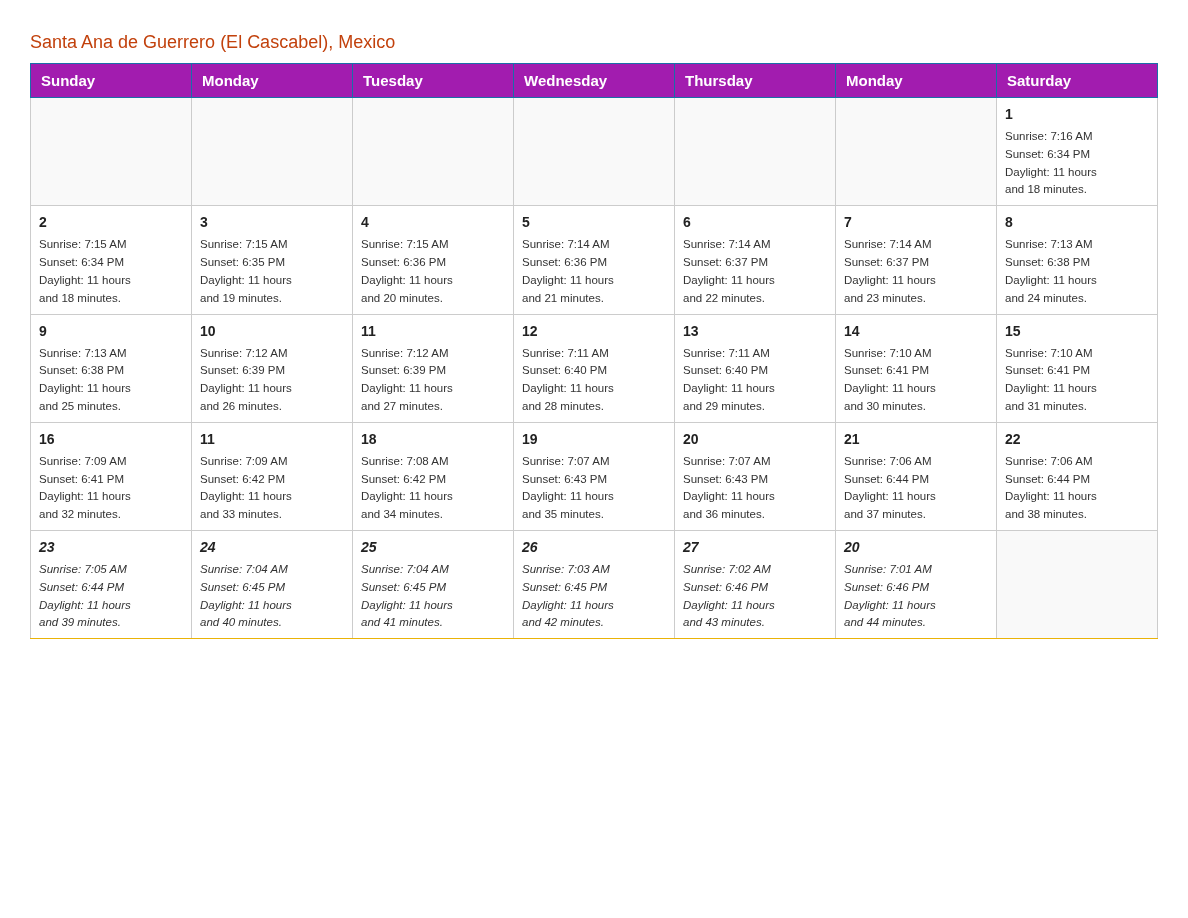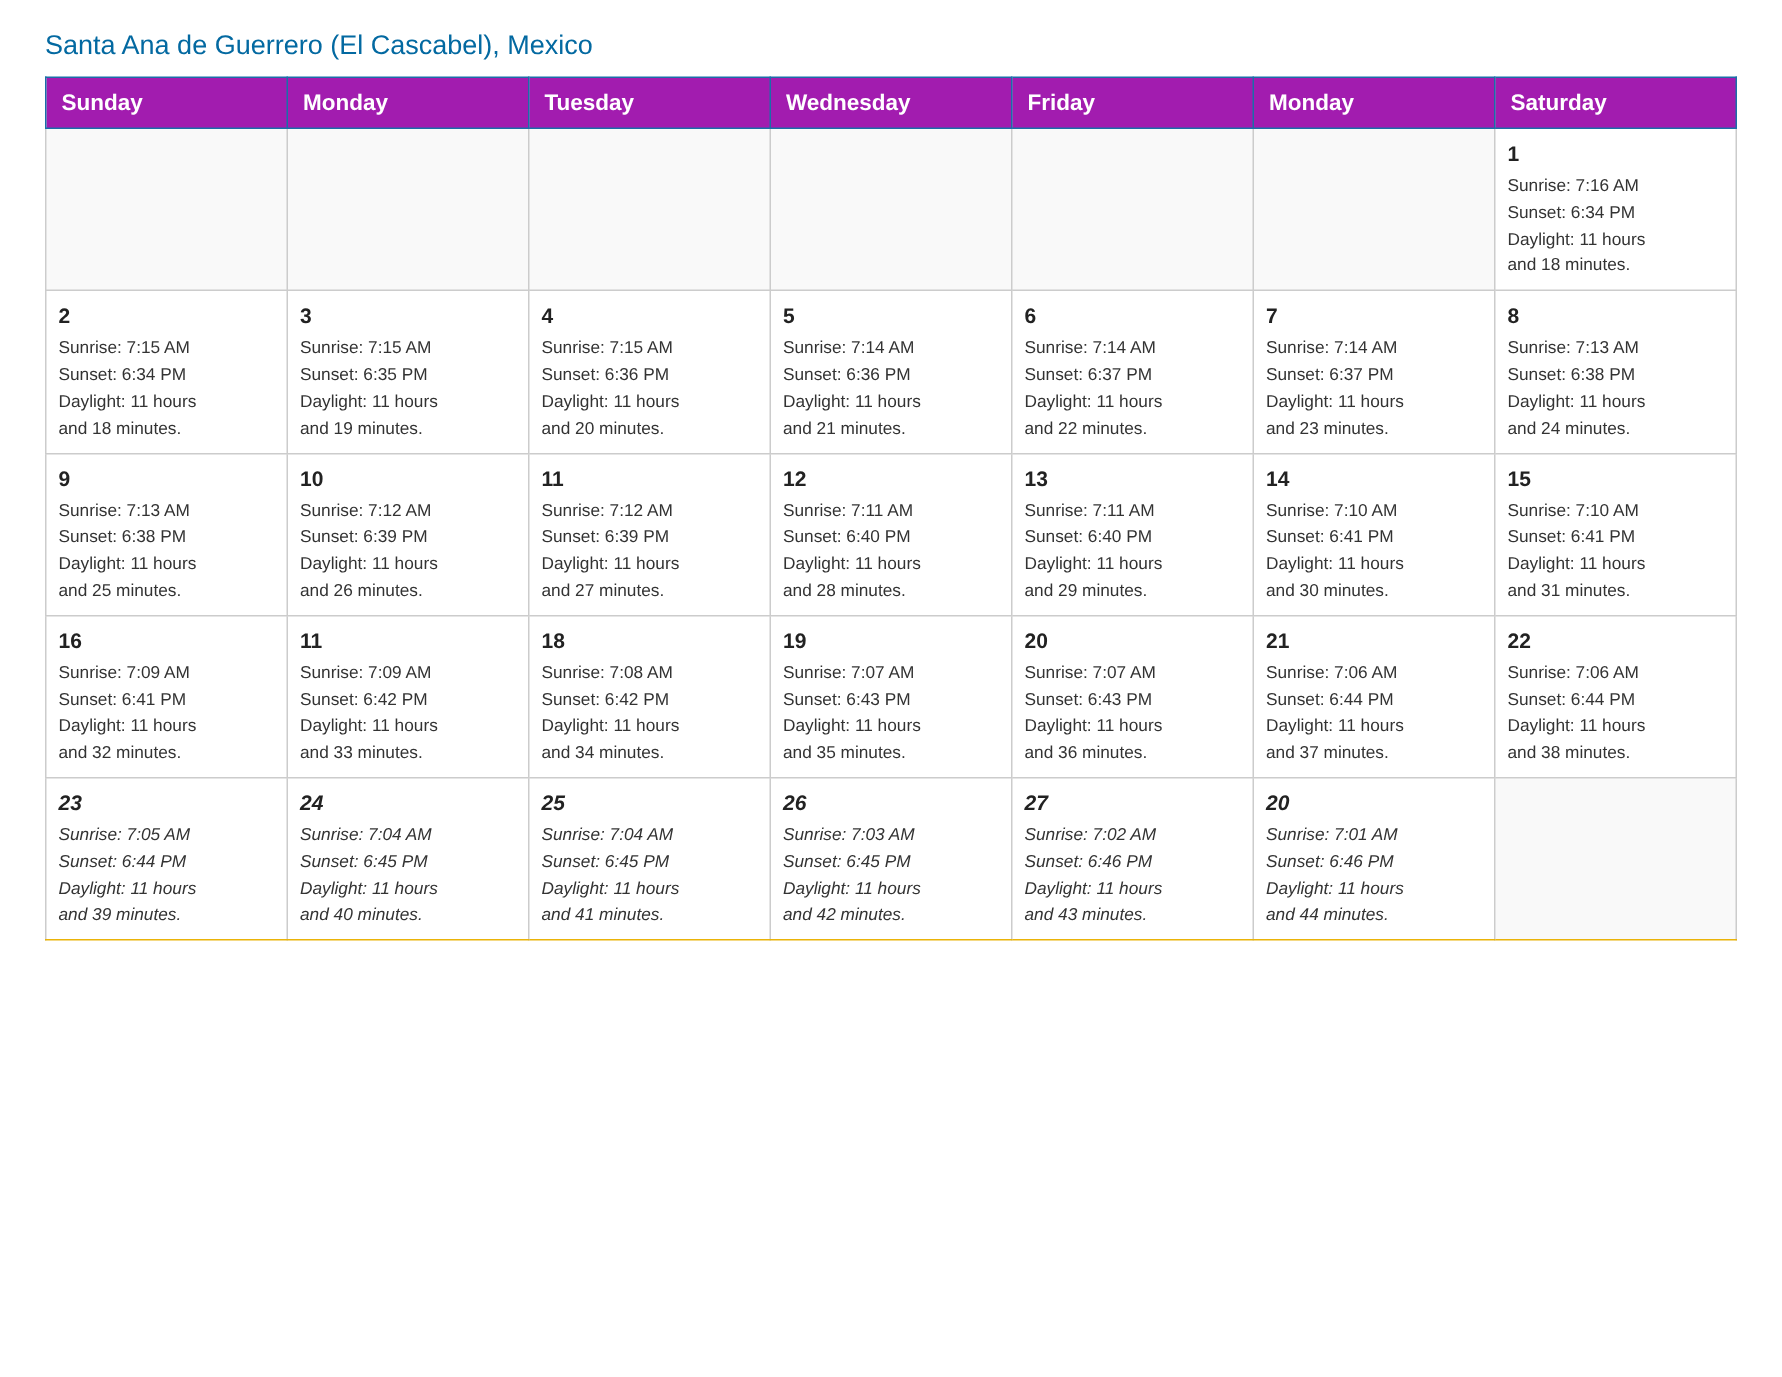--- a/index.html
+++ b/index.html
@@ -21,22 +21,22 @@
     }
     .title-block h1 {
       font-size: 42px;
       font-weight: bold;
       color: #222;
       line-height: 1.1;
     }
     .title-block h2 {
       font-size: 18px;
       font-weight: normal;
-      color: #0369a1;
-      margin-top: 0;
+      color: #c2410c;
+      margin-top: 12px;
     }
     .calendar {
       width: 100%;
       border-collapse: collapse;
       margin-top: 10px;
     }
     .calendar thead tr th {
       background-color: #a21caf;
       color: #fff;
       font-size: 15px;
@@ -111,21 +111,21 @@
   </div>
 </div>
 
 <table class="calendar">
   <thead>
     <tr>
     <th>Sunday</th>
         <th>Monday</th>
         <th>Tuesday</th>
         <th>Wednesday</th>
-        <th>Friday</th>
+        <th>Thursday</th>
         <th>Monday</th>
         <th>Saturday</th>
       </tr>
   </thead>
   <tbody id="calendar-body">
   <tr>
         <td class="empty"></td>
         <td class="empty"></td>
         <td class="empty"></td>
         <td class="empty"></td>

